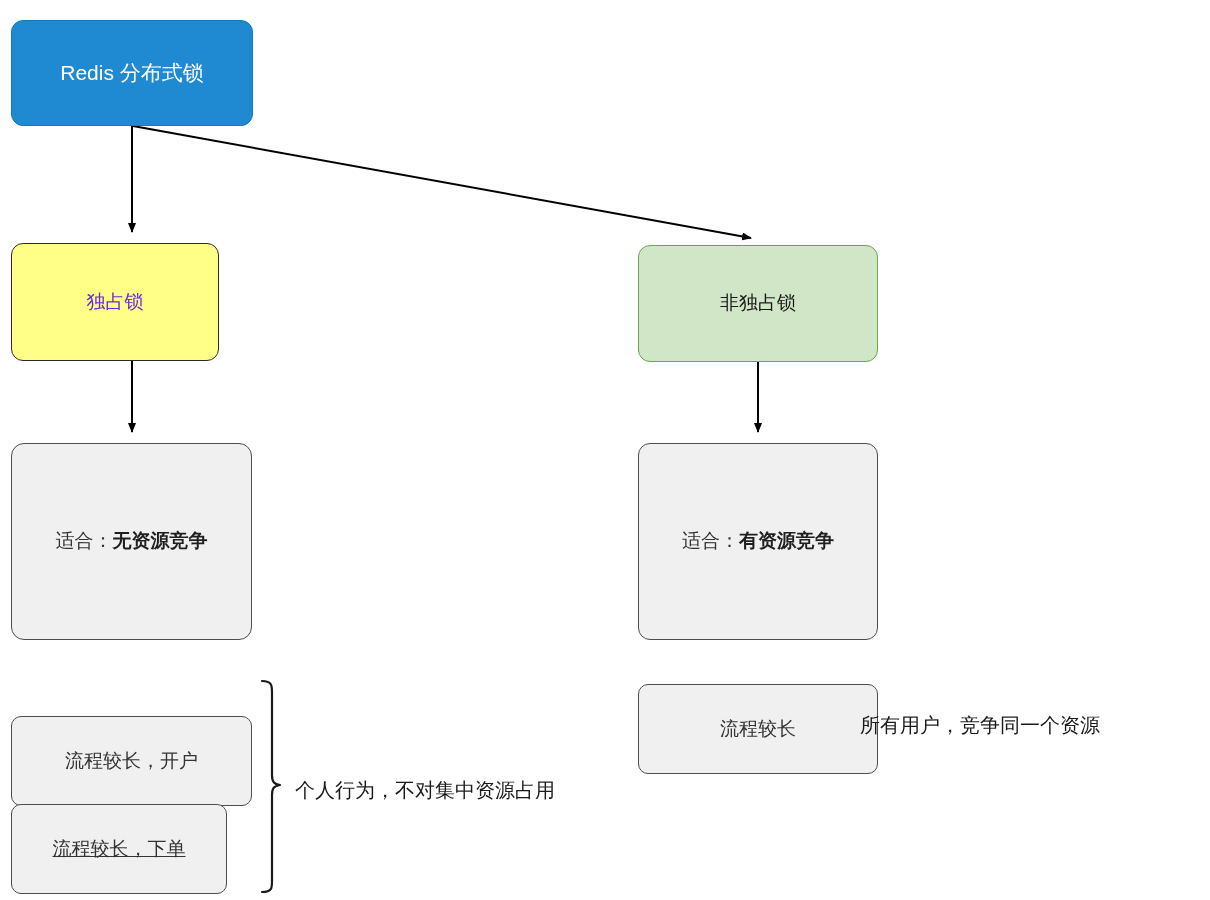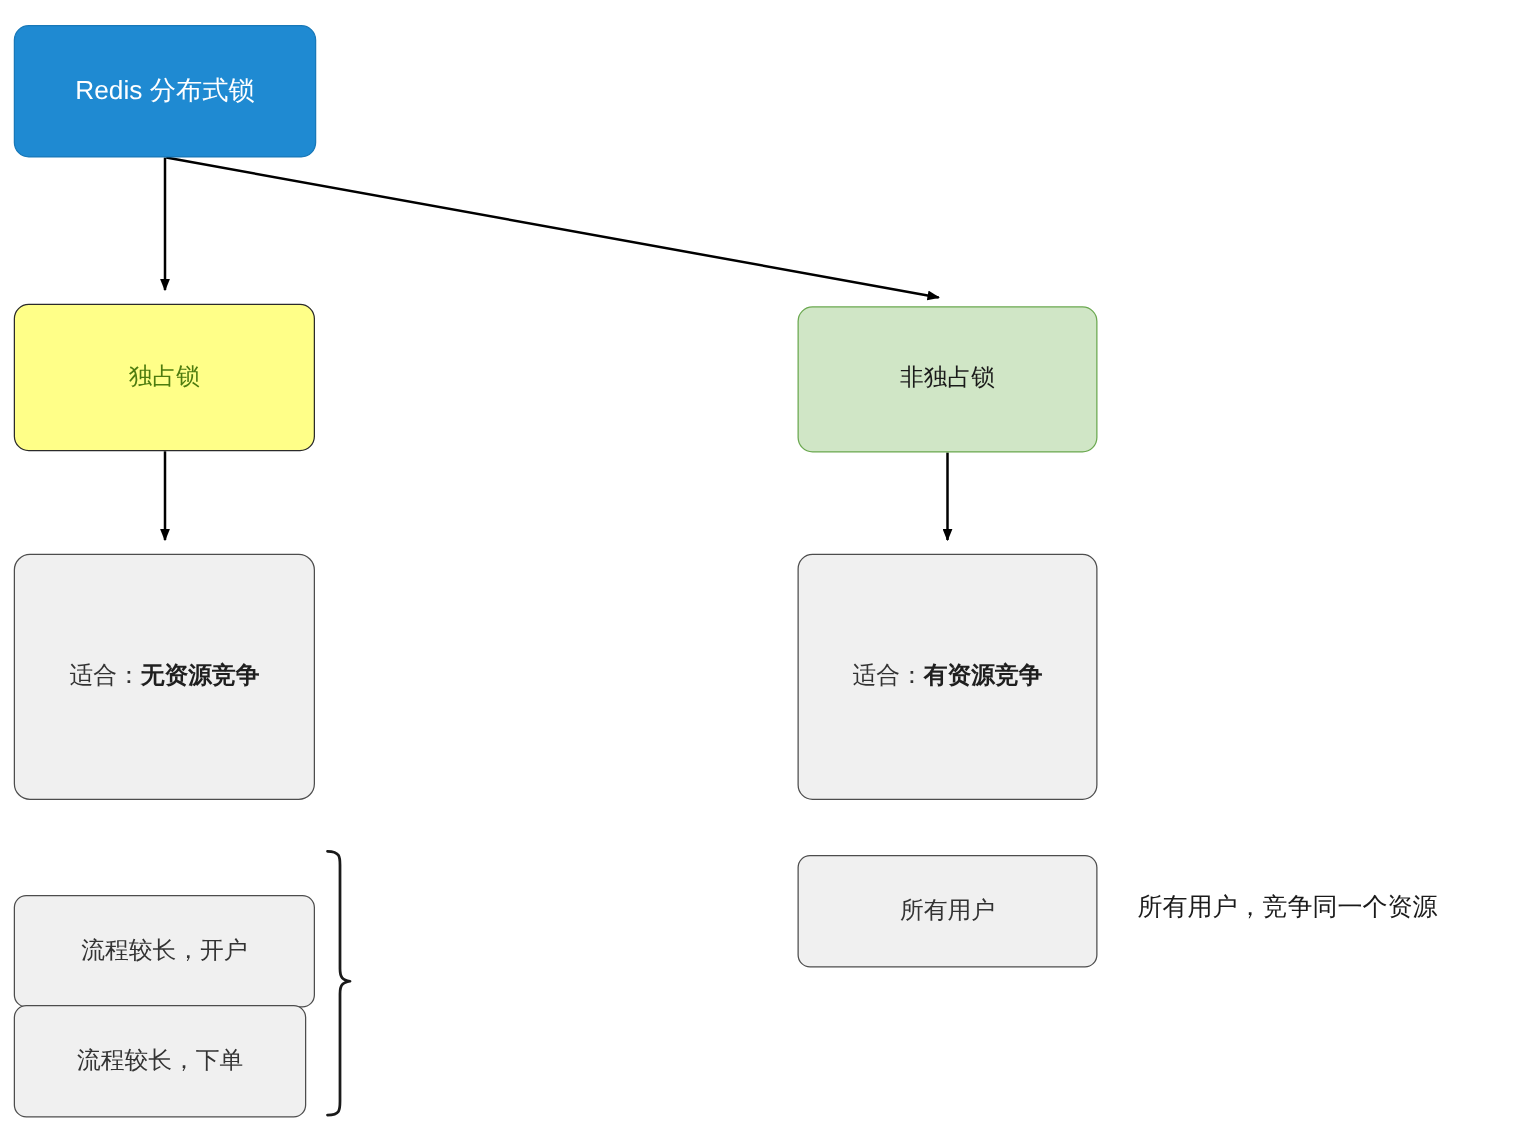--- a/index.html
+++ b/index.html
@@ -35,25 +35,25 @@
     width: 242px;
     height: 106px;
     background: #1f8ad2;
     border-color: #1878b8;
     color: #ffffff;
     font-size: 21px;
   }
   .node-exclusive {
     left: 11px;
     top: 243px;
-    width: 241px;
+    width: 208px;
     height: 118px;
     background: #ffff88;
     border-color: #2b2b2b;
-    color: #4d7c0f;
+    color: #6d28d9;
     font-size: 19px;
   }
   .node-nonexclusive {
     left: 638px;
     top: 245px;
     width: 240px;
     height: 117px;
     background: #d0e6c6;
     border-color: #6aa84f;
     color: #1a1a1a;
@@ -86,31 +86,31 @@
   .node-small {
     background: #f0f0f0;
     border-color: #4d4d4d;
     border-width: 1.4px;
     color: #333333;
     font-size: 19px;
     border-radius: 10px;
     height: 90px;
   }
   .node-case-1 { left: 11px; top: 716px; width: 241px; }
-  .node-case-2 { left: 11px; top: 804px; width: 234px; }
+  .node-case-2 { left: 11px; top: 804px; width: 216px; text-decoration: underline; }
   .node-case-3 { left: 638px; top: 684px; width: 240px; }
 
   .free-label {
     position: absolute;
     font-size: 20px;
     color: #1a1a1a;
     white-space: nowrap;
   }
   .label-brace-note { left: 295px; top: 777px; }
-  .label-right-note { left: 910px; top: 712px; }
+  .label-right-note { left: 860px; top: 712px; }
 
   svg.edges {
     position: absolute;
     left: 0;
     top: 0;
     width: 1210px;
     height: 900px;
     pointer-events: none;
   }
 </style>
@@ -165,19 +165,20 @@
 
   <div class="node node-small node-case-1">
     <span>流程较长，开户</span>
   </div>
 
   <div class="node node-small node-case-2">
     <span>流程较长，下单</span>
   </div>
 
   <div class="node node-small node-case-3">
-    <span>所有用户</span>
+    <span>流程较长</span>
   </div>
 
+  <div class="free-label label-brace-note">个人行为，不对集中资源占用</div>
 
   <div class="free-label label-right-note">所有用户，竞争同一个资源</div>
 
 </div>
 
 </body></html>

